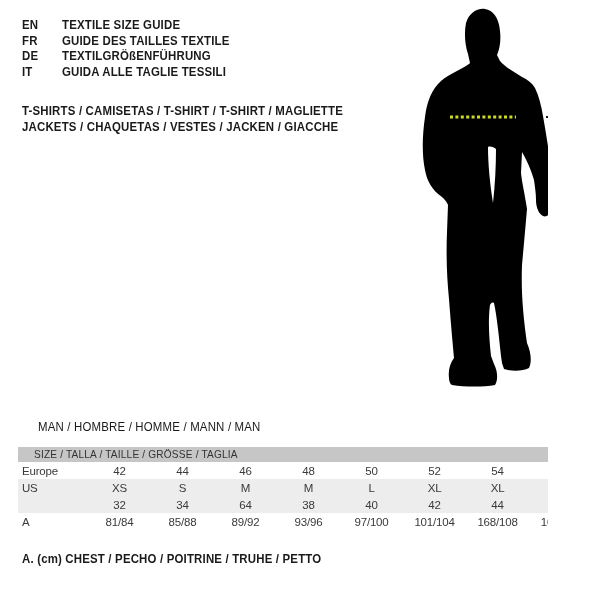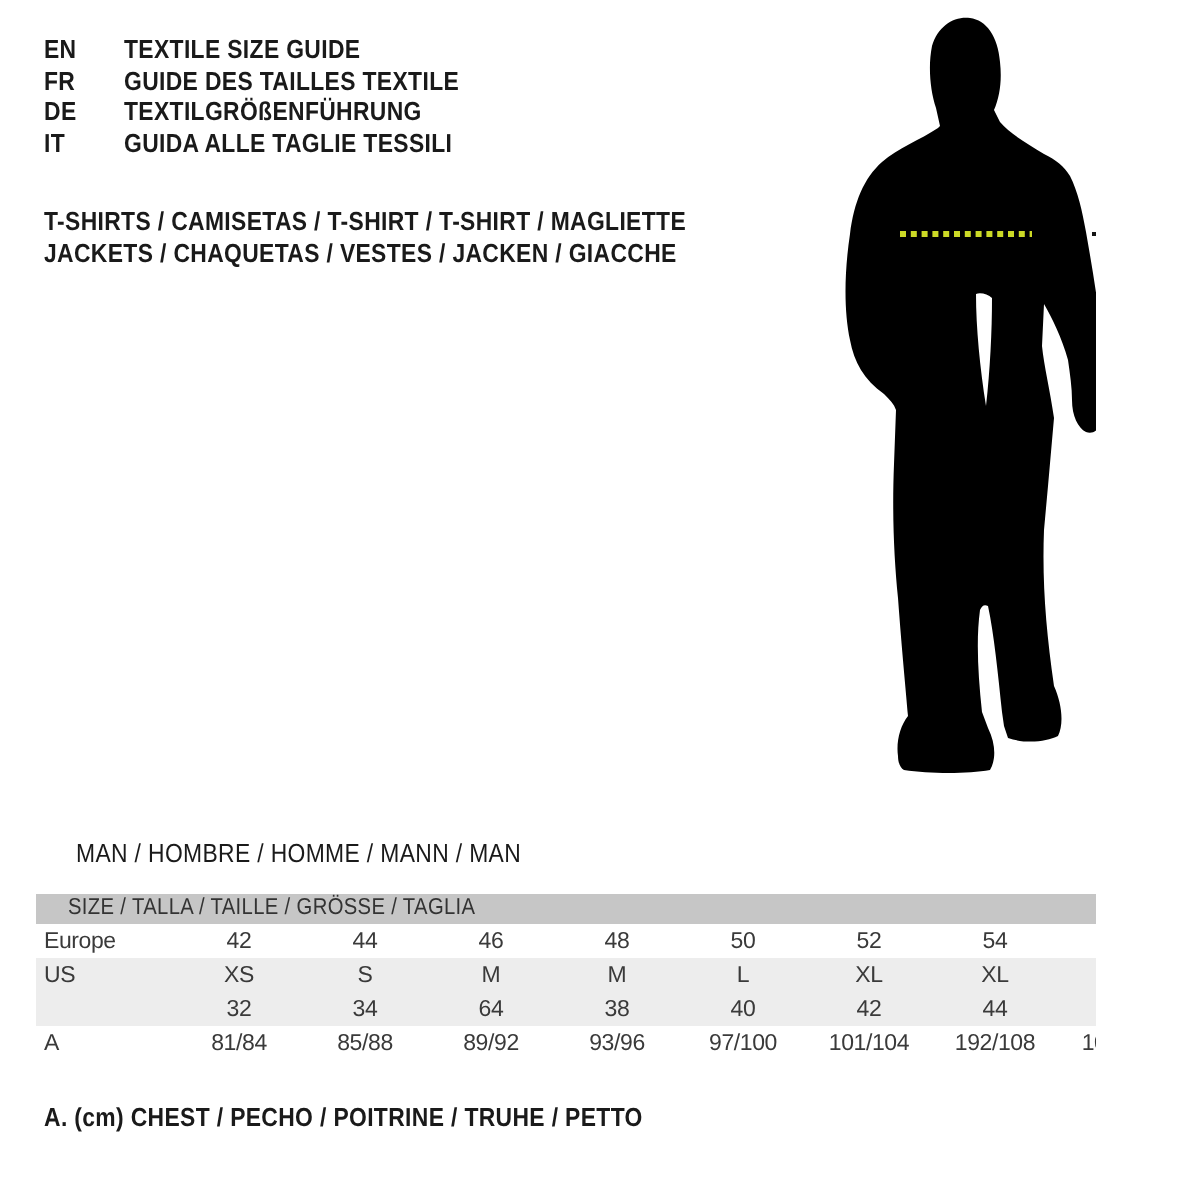--- a/index.html
+++ b/index.html
@@ -165,20 +165,20 @@
     </div>
 
     <div class="trow">
       <span class="rlabel">A</span>
       <span class="tcell">81/84</span>
       <span class="tcell">85/88</span>
       <span class="tcell">89/92</span>
       <span class="tcell">93/96</span>
       <span class="tcell">97/100</span>
       <span class="tcell">101/104</span>
-      <span class="tcell">192/108</span>
+      <span class="tcell">168/108</span>
       <span class="tcell">109/112</span>
     </div>
   </div>
 
   <div class="footnote"><span class="cx">A. (cm) CHEST / PECHO / POITRINE / TRUHE / PETTO</span></div>
 
 </div>
 
 </body></html>

